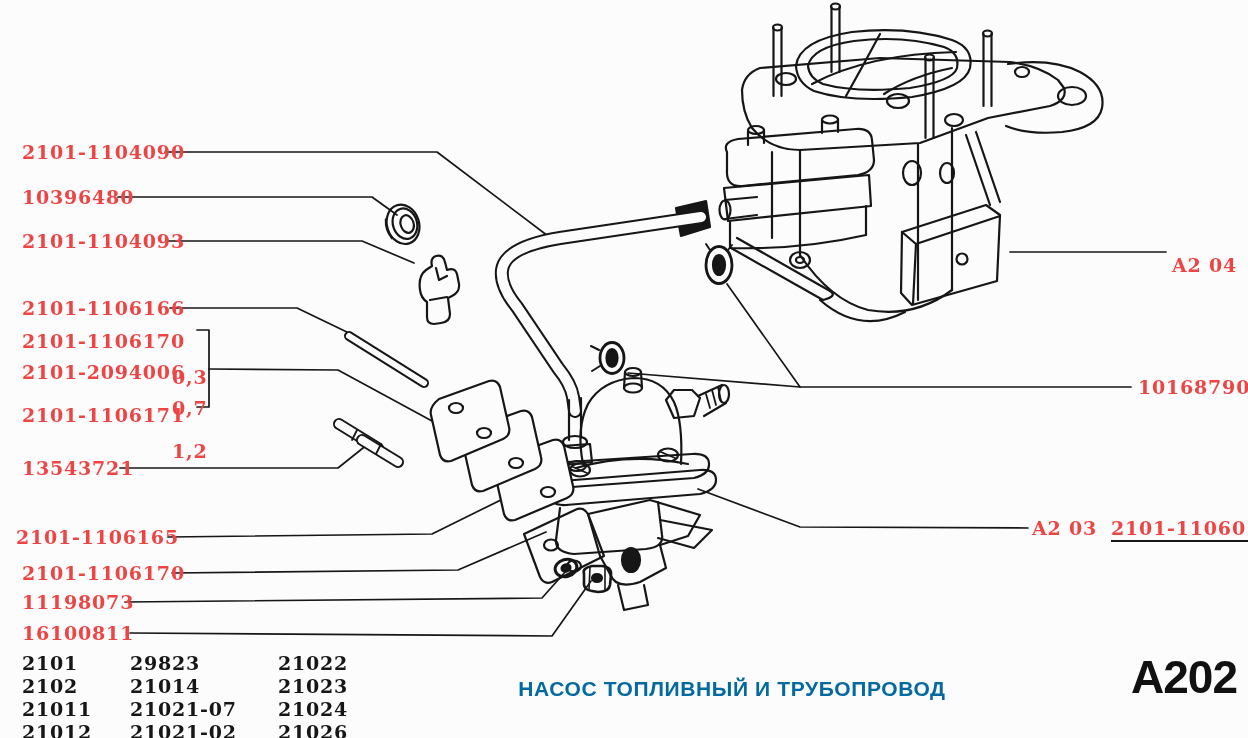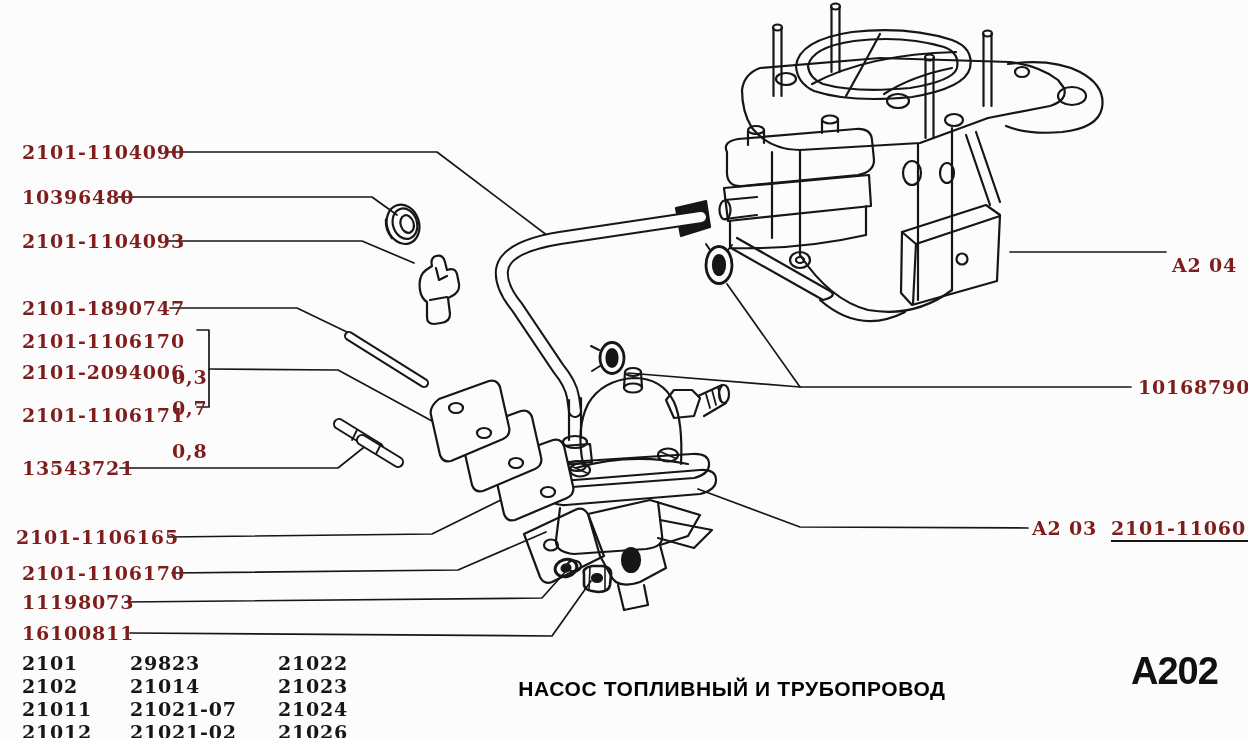--- a/index.html
+++ b/index.html
@@ -3,38 +3,38 @@
 <meta charset="utf-8">
 <style>
   html,body{margin:0;padding:0;background:#e8e8e8;}
   .stage{
     position:relative;width:1248px;height:738px;background:#fcfcfc;
     overflow:hidden;font-family:"DejaVu Serif",serif;color:#161616;
   }
   .art{position:absolute;left:0;top:0;width:1248px;height:738px;}
   .plabel{
     position:absolute;font-size:19px;font-weight:600;letter-spacing:0.8px;
-    white-space:nowrap;line-height:22px;color:#7f1d1d;
+    white-space:nowrap;line-height:22px;color:#ef4444;
   }
   .thick{position:absolute;left:150px;top:0;margin-top:36px;}
   .ref-row{display:flex;gap:14px;align-items:baseline;}
   .uline{border-bottom:2.5px solid #161616;padding-bottom:1px;}
   .models{
     position:absolute;left:22px;top:652px;display:grid;
     grid-template-columns:108px 148px 100px;
     font-size:19px;font-weight:600;letter-spacing:0.8px;line-height:23px;
   }
   .caption{
     position:absolute;left:452px;top:677px;width:560px;text-align:center;
     font-family:"Liberation Sans",sans-serif;font-size:21px;font-weight:700;
-    letter-spacing:0.6px;color:#000000;
+    letter-spacing:0.6px;color:#0369a1;
   }
   .pagecode{
     position:absolute;left:1131px;top:650px;
-    font-family:"Liberation Sans",sans-serif;font-size:38px;font-weight:700;
+    font-family:"Liberation Sans",sans-serif;font-size:46px;font-weight:700;
     letter-spacing:-1px;color:#111;
   }
 </style>
 </head>
 <body>
 
 <div class="stage">
 
   <svg class="art" viewBox="0 0 1248 738" fill="none" stroke="#161616" stroke-width="2.2" stroke-linecap="round" stroke-linejoin="round">
 
@@ -228,33 +228,33 @@
     <g>
       <path d="M 584,574 Q 582,568 592,566 L 602,566 Q 612,567 611,575 L 610,585 Q 609,592 598,592 L 592,591 Q 583,590 584,582 Z" stroke-width="2.6"></path>
       <ellipse cx="597" cy="578" rx="5" ry="4" fill="#161616"></ellipse>
       <path d="M 590,567 L 589,590 M 605,567 L 605,590" stroke-width="1.6"></path>
     </g>
   </svg>
 
   <div class="plabel" style="left:22px;top:141px"><span>2101-1104090</span></div>
   <div class="plabel" style="left:22px;top:186px"><span>10396480</span></div>
   <div class="plabel" style="left:22px;top:230px"><span>2101-1104093</span></div>
-  <div class="plabel" style="left:22px;top:297px"><span>2101-1890747</span></div>
+  <div class="plabel" style="left:22px;top:297px"><span>2101-1106166</span></div>
 
   <div class="plabel" style="left:22px;top:330px">
     <span>2101-1106170</span>
     <span class="thick">0,3</span>
   </div>
   <div class="plabel" style="left:22px;top:361px">
     <span>2101-2094006</span>
     <span class="thick">0,7</span>
   </div>
   <div class="plabel" style="left:22px;top:404px">
     <span>2101-1106171</span>
-    <span class="thick">0,8</span>
+    <span class="thick">1,2</span>
   </div>
 
   <div class="plabel" style="left:22px;top:457px"><span>13543721</span></div>
   <div class="plabel" style="left:16px;top:526px"><span>2101-1106165</span></div>
   <div class="plabel" style="left:22px;top:562px"><span>2101-1106170</span></div>
   <div class="plabel" style="left:22px;top:591px"><span>11198073</span></div>
   <div class="plabel" style="left:22px;top:622px"><span>16100811</span></div>
 
   <div class="plabel" style="left:1172px;top:254px"><span>A2 04</span></div>
   <div class="plabel" style="left:1138px;top:376px"><span>10168790</span></div>

